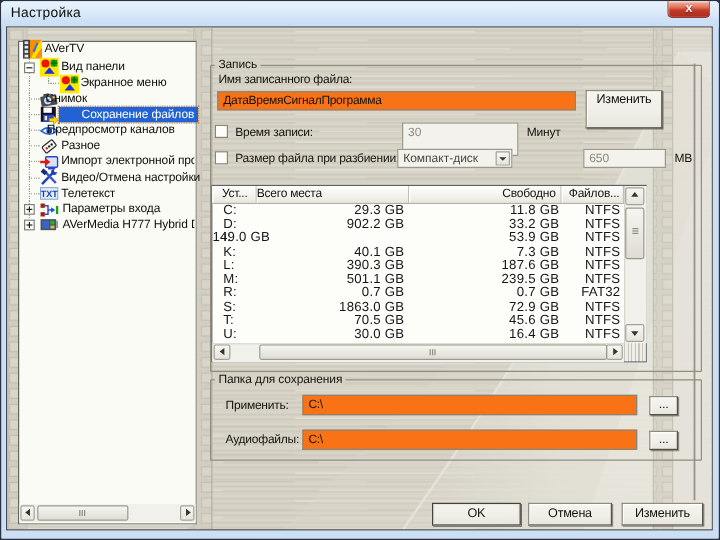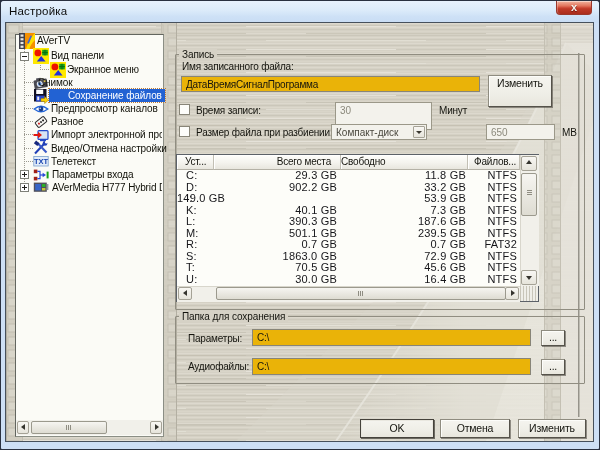--- a/index.html
+++ b/index.html
@@ -16,21 +16,21 @@
 .ico{position:absolute;width:16px;height:16px}
 .exp{position:absolute;width:9px;height:9px;box-sizing:border-box;background:#fff;border:1px solid #7e8078}
 .exp i{position:absolute;left:1px;top:3px;width:5px;height:1px;background:#20201c}
 .exp.plus b{position:absolute;left:3px;top:1px;width:1px;height:5px;background:#20201c}
 .dotv{position:absolute;width:1px;background-image:repeating-linear-gradient(180deg,#9c9a90 0 1px,transparent 1px 2px)}
 .doth{position:absolute;height:1px;background-image:repeating-linear-gradient(90deg,#9c9a90 0 1px,transparent 1px 2px)}
 
 .grp{position:absolute;box-sizing:border-box;border:1px solid #908d81;border-radius:1px}
 .glab{position:absolute;font-size:10px;letter-spacing:-0.1px;color:#14140e;background:#d6d2c6;padding:0 3px;white-space:nowrap}
 .lbl{position:absolute;font-size:10px;letter-spacing:-0.2px;color:#14140e;white-space:nowrap}
-.fld{position:absolute;box-sizing:border-box;background:#eab308;border:1px solid #888578;font-size:10px;letter-spacing:-0.25px;color:#14140e;white-space:nowrap}
+.fld{position:absolute;box-sizing:border-box;background:#f97316;border:1px solid #888578;font-size:10px;letter-spacing:-0.25px;color:#14140e;white-space:nowrap}
 .fld span{position:absolute;left:4px;top:2px}
 .dfld{position:absolute;box-sizing:border-box;background:#f3f2ec;border:1px solid #9b9889;font-size:10px;color:#8b897c;white-space:nowrap}
 .dfld span{position:absolute;left:4px;top:2px}
 .cb{position:absolute;width:11px;height:11px;box-sizing:border-box;background:#fdfdfa;border:1px solid #888578}
 .btn{position:absolute;box-sizing:border-box;background:linear-gradient(180deg,#f5f4ef 0%,#efeee7 60%,#e8e6dd 100%);border:1px solid #8f8c80;border-right:1px solid #55524a;border-bottom:1px solid #55524a;box-shadow:1px 1px 0 rgba(70,66,58,.55),inset 0 1px 0 #fdfdfa,inset 1px 0 0 #fdfdfa;font-size:10.5px;letter-spacing:-0.2px;color:#14140e;text-align:center}
 .btn.def{border:1px solid #45423b;box-shadow:1px 1px 0 rgba(60,57,50,.7),inset 0 0 0 1px #e9e7df}
 
 #tbl{position:absolute;left:176px;top:154px;width:363px;height:148px;box-sizing:border-box;background:#fdfdf9;border:1px solid #5c6168}
 .hc{position:absolute;top:155px;height:15px;box-sizing:border-box;line-height:14px;background:linear-gradient(180deg,#fefefc 0%,#f4f3ee 55%,#e8e6de 100%);border-right:1px solid #c2bfb4;border-bottom:1px solid #b4b1a6;font-size:10px;letter-spacing:-0.2px;color:#14140e;box-shadow:inset 1px 1px 0 #fff}
 .trr{position:absolute;left:177px;width:343px;height:11.5px;font-size:11px;letter-spacing:0.2px;color:#16161a}
@@ -154,21 +154,21 @@
     <rect x="3" y="7.6" width="8.6" height="5.9" fill="#2848c8"></rect>
     <rect x="4.2" y="8.6" width="2" height="3.6" fill="#e8e8f0"></rect>
     <path d="M8 10.6 h3.6 V8.4 L15.6 12 L11.6 15.6 V13.4 H8 Z" fill="#ffd400" stroke="#a07800" stroke-width="0.5"></path>
   </svg>
 <div class="tsel" style="left:49px;top:88.5px;width:97px;height:13px;line-height:13px;padding-left:19px">Сохранение файлов</div>
 <svg class="ico" style="left:33px;top:101px" viewBox="0 0 16 16">
     <path d="M1.2 8 Q8 2.6 14.8 8 Q8 13.4 1.2 8 Z" fill="#fff" stroke="#2466d8" stroke-width="1.4"></path>
     <circle cx="8" cy="8" r="2.4" fill="#1a3c88"></circle>
     <circle cx="7.2" cy="7.2" r="0.8" fill="#cfe0f8"></circle>
   </svg>
-<div class="trow" style="left:51px;top:101.5px">Предпросмотр каналов</div>
+<div class="trow" style="left:39px;top:101.5px">Предпросмотр каналов</div>
 <svg class="ico" style="left:33px;top:114px" viewBox="0 0 16 16">
     <g transform="rotate(-38 8 8)">
       <rect x="2.6" y="4.8" width="10.8" height="6.4" rx="1.2" fill="#f6f6f2" stroke="#2a2a2a" stroke-width="1"></rect>
       <circle cx="5.4" cy="8" r="1" fill="#cc2020"></circle>
       <circle cx="8" cy="8" r="1" fill="#222"></circle>
       <circle cx="10.6" cy="8" r="1" fill="#222"></circle>
     </g>
   </svg>
 <div class="trow" style="left:51px;top:114.5px">Разное</div>
 <svg class="ico" style="left:33px;top:127px" viewBox="0 0 16 16">
@@ -241,34 +241,34 @@
     <span>Компакт-диск</span>
   </div>
 <div class="sbtn" style="left:413px;top:126px;width:12px;height:12px;border-radius:1px"></div>
 <div class="arr" style="left:416px;top:130.5px;border-top:3.5px solid #3a3831;border-left:3px solid transparent;border-right:3px solid transparent"></div>
 <div class="dfld" style="left:486px;top:124px;width:69px;height:16px">
     <span>650</span>
   </div>
 <div class="lbl" style="left:562px;top:127px">MB</div>
 <div class="grp" style="left:175px;top:316px;width:410px;height:68px"></div>
 <div class="glab" style="left:179px;top:311px">Папка для сохранения</div>
-<div class="lbl" style="left:188px;top:333px">Параметры:</div>
+<div class="lbl" style="left:188px;top:333px">Применить:</div>
 <div class="fld" style="left:252px;top:329px;width:279px;height:17px">
     <span>C:\</span>
   </div>
 <div class="btn" style="left:541px;top:330px;width:24px;height:16px;line-height:12px">...</div>
 <div class="lbl" style="left:188px;top:361px">Аудиофайлы:</div>
 <div class="fld" style="left:252px;top:358px;width:279px;height:17px">
     <span>C:\</span>
   </div>
 <div class="btn" style="left:541px;top:359px;width:24px;height:16px;line-height:12px">...</div>
 <div id="tbl"></div>
 <div class="hc" style="left:177px;width:37px;padding-left:8px">Уст...</div>
-<div class="hc" style="left:214px;width:127px;text-align:right;padding-right:9px">Всего места</div>
-<div class="hc" style="left:341px;width:127px;text-align:left;padding-right:4px">Свободно</div>
+<div class="hc" style="left:214px;width:127px;padding-right:20px">Всего места</div>
+<div class="hc" style="left:341px;width:127px;text-align:right;padding-right:4px">Свободно</div>
 <div class="hc" style="left:468px;width:52px;padding-left:6px">Файлов...</div>
 <div class="trr" style="top:170px">
     <span style="left:9px">C:</span>
     <span style="left:0;width:160px;text-align:right">29.3 GB</span>
     <span style="left:0;width:289px;text-align:right">11.8 GB</span>
     <span style="left:0;width:340px;text-align:right">NTFS</span>
   </div>
 <div class="trr" style="top:181.5px">
     <span style="left:9px">D:</span>
     <span style="left:0;width:160px;text-align:right">902.2 GB</span>

